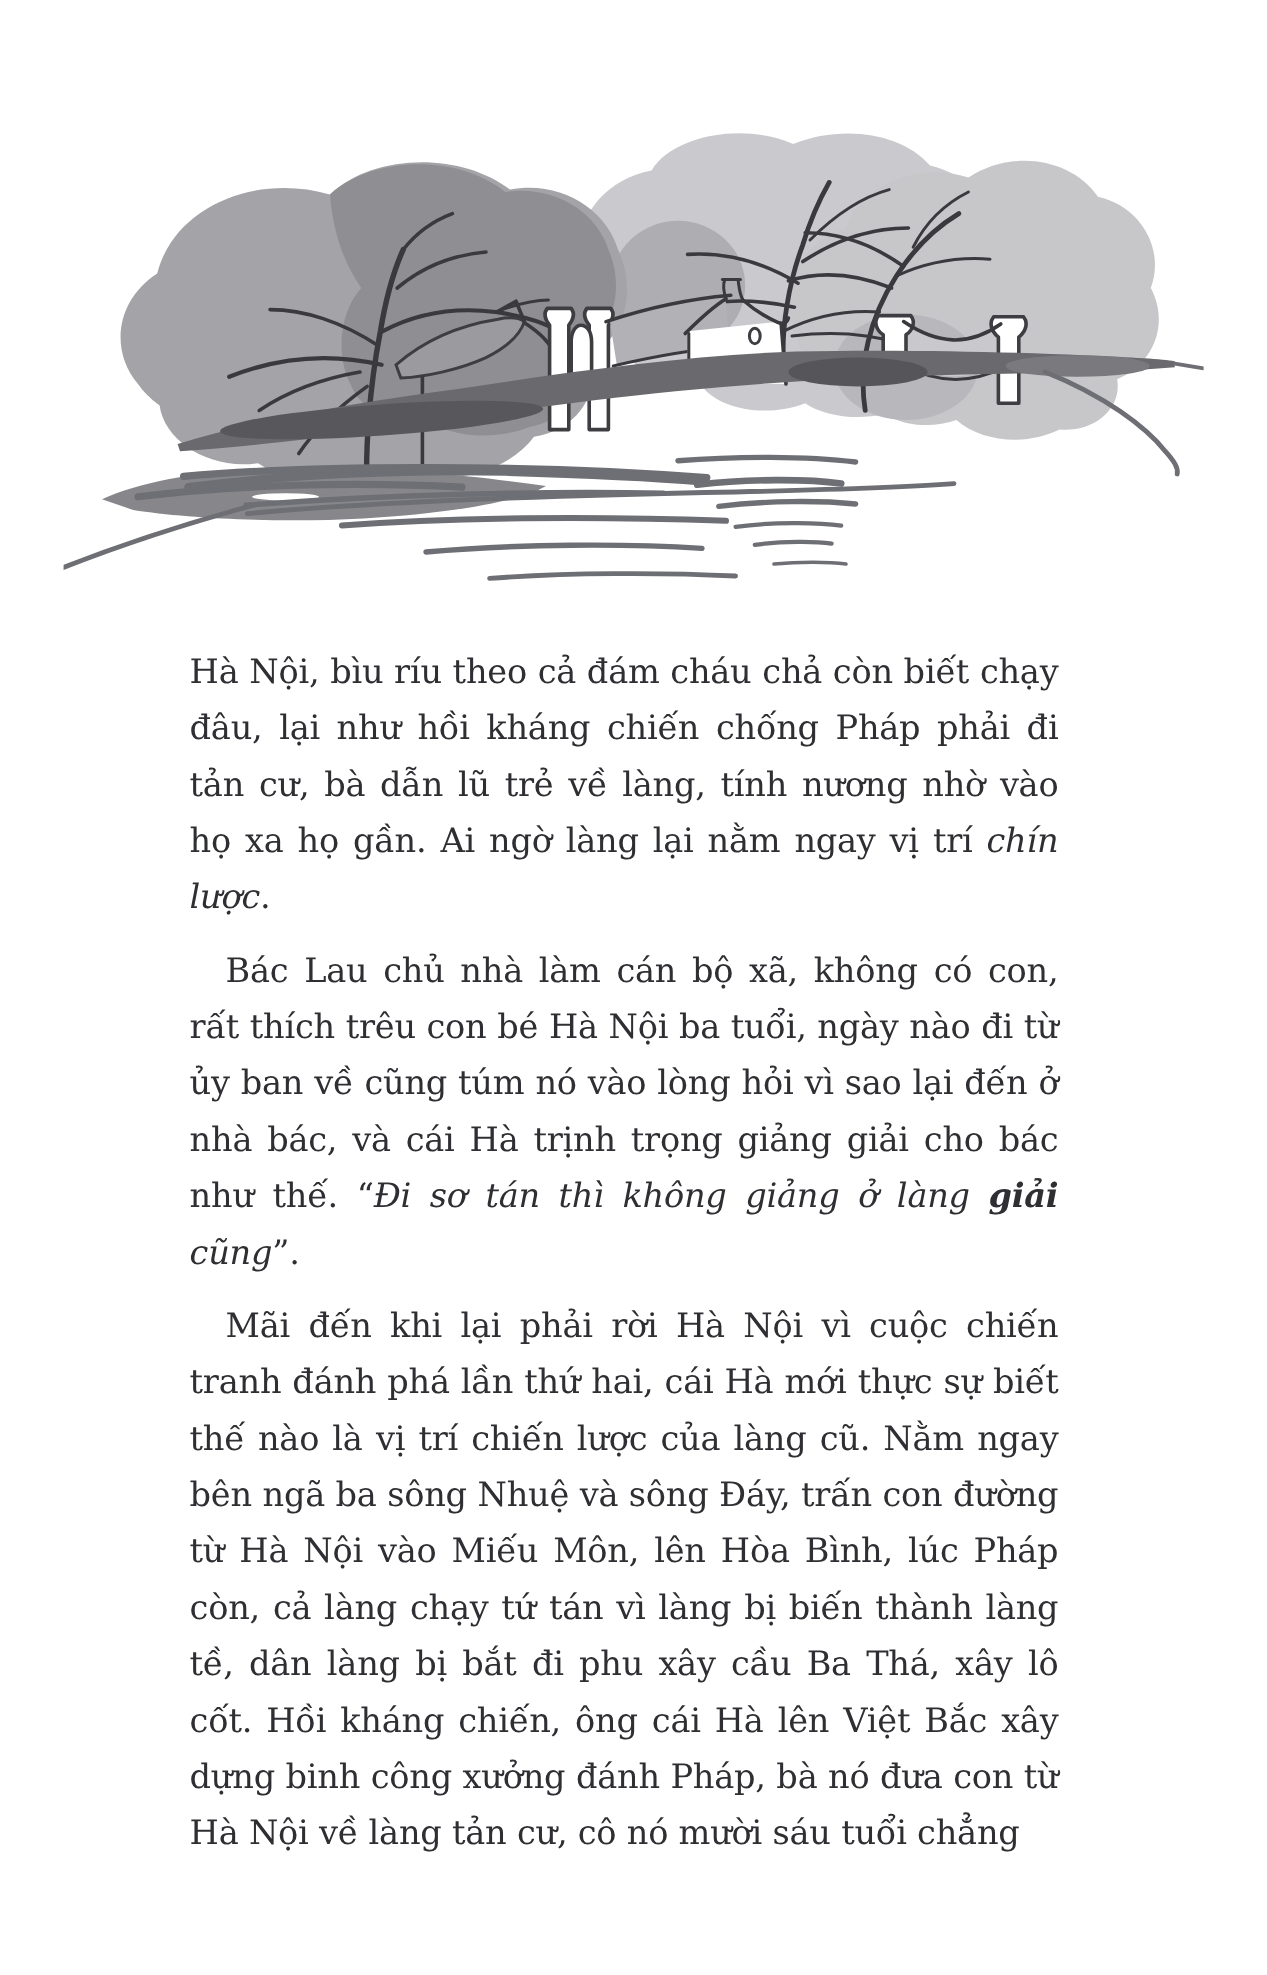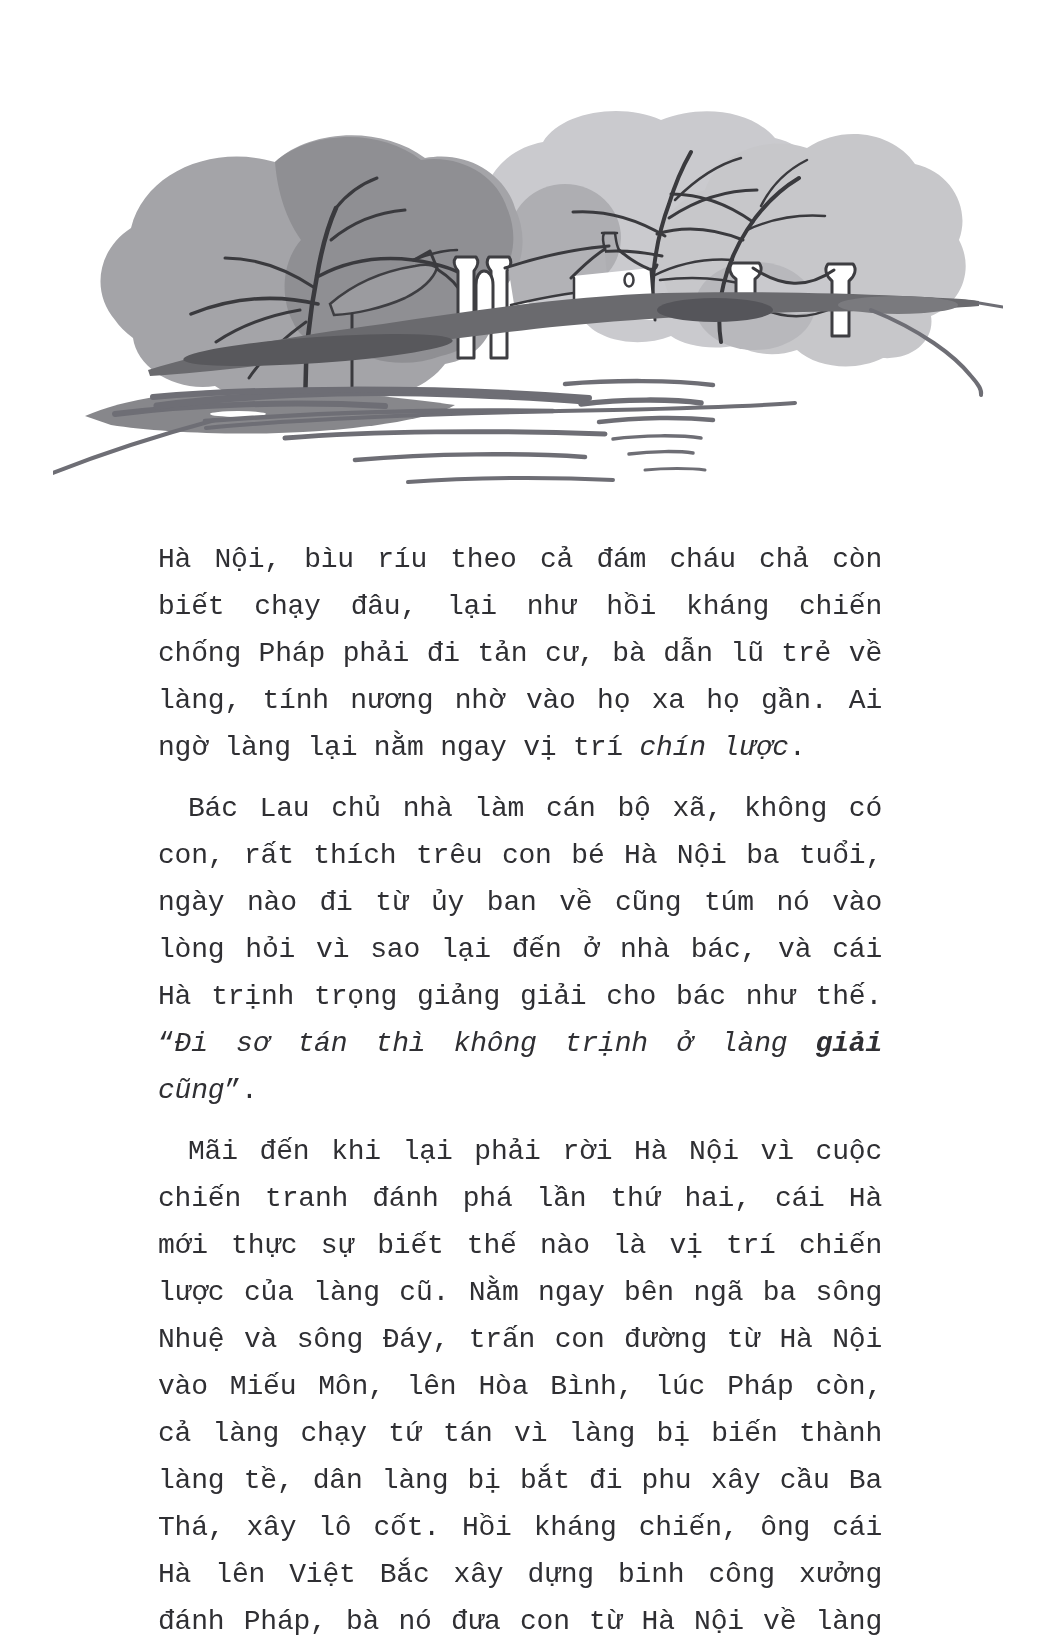--- a/index.html
+++ b/index.html
@@ -12,21 +12,21 @@
     font-family:"DejaVu Serif","Liberation Serif",serif;
   }
   .illustration{
     position:absolute;left:53px;top:108px;width:950px;height:390px;
   }
   .body-text{
     position:absolute;left:158px;top:536px;width:724px;
     font-size:28px;line-height:47px;color:#2f2f33;
     text-align:justify;letter-spacing:-0.2px;
   }
-  .body-text p{margin:0 0 14px 0;padding:0;font-family:Liberation Mono, monospace;}
+  .body-text p{margin:0 0 14px 0;padding:0;}
   .body-text p.indent{text-indent:30px;}
   .body-text .it{font-style:italic;}
   .body-text .b{font-weight:bold;}
   .footer{
     position:absolute;left:150px;top:1524px;
     display:flex;align-items:baseline;gap:30px;color:#3a3a3f;
   }
   .footer .pagenum{font-size:29px;}
   .footer .author{font-size:23px;letter-spacing:4px;color:#46464b;}
   svg .ln{fill:none;stroke:#3a3a3e;stroke-linecap:round;stroke-linejoin:round;}
@@ -132,18 +132,18 @@
       <path class="rip" stroke-width="5.5" d="M528,296 C570,291 620,291 648,295"></path>
       <path class="rip" stroke-width="4.5" d="M546,314 C586,309 630,309 660,312"></path>
       <path class="rip" stroke-width="3.5" d="M560,331 C590,327 628,327 648,330"></path>
       <path class="rip" stroke-width="3.5" d="M576,346 C600,343 626,343 640,345"></path>
       <path class="rip" stroke-width="3" d="M592,362 C612,360 638,360 652,362"></path>
     </g>
   </svg>
 
   <div class="body-text">
       <p><span>Hà Nội, bìu ríu theo cả đám cháu chả còn biết chạy đâu, lại như hồi kháng chiến chống Pháp phải đi tản cư, bà dẫn lũ trẻ về làng, tính nương nhờ vào họ xa họ gần. Ai ngờ làng lại nằm ngay vị trí </span><span class="it">chín lược</span><span>.</span></p>
-      <p class="indent"><span>Bác Lau chủ nhà làm cán bộ xã, không có con, rất thích trêu con bé Hà Nội ba tuổi, ngày nào đi từ ủy ban về cũng túm nó vào lòng hỏi vì sao lại đến ở nhà bác, và cái Hà trịnh trọng giảng giải cho bác như thế. “</span><span class="it">Đi sơ tán thì không trịnh ở làng </span><span class="it b">giải</span><span class="it"> cũng</span><span>”.</span></p>
+      <p class="indent"><span>Bác Lau chủ nhà làm cán bộ xã, không có con, rất thích trêu con bé Hà Nội ba tuổi, ngày nào đi từ ủy ban về cũng túm nó vào lòng hỏi vì sao lại đến ở nhà bác, và cái Hà trịnh trọng giảng giải cho bác như thế. “</span><span class="it">Đi sơ tán thì không giảng ở làng </span><span class="it b">giải</span><span class="it"> cũng</span><span>”.</span></p>
       <p class="indent"><span>Mãi đến khi lại phải rời Hà Nội vì cuộc chiến tranh đánh phá lần thứ hai, cái Hà mới thực sự biết thế nào là vị trí chiến lược của làng cũ. Nằm ngay bên ngã ba sông Nhuệ và sông Đáy, trấn con đường từ Hà Nội vào Miếu Môn, lên Hòa Bình, lúc Pháp còn, cả làng chạy tứ tán vì làng bị biến thành làng tề, dân làng bị bắt đi phu xây cầu Ba Thá, xây lô cốt. Hồi kháng chiến, ông cái Hà lên Việt Bắc xây dựng binh công xưởng đánh Pháp, bà nó đưa con từ Hà Nội về làng tản cư, cô nó mười sáu tuổi chẳng</span></p>
     </div>
 
 
 </div>
 
 </body></html>

